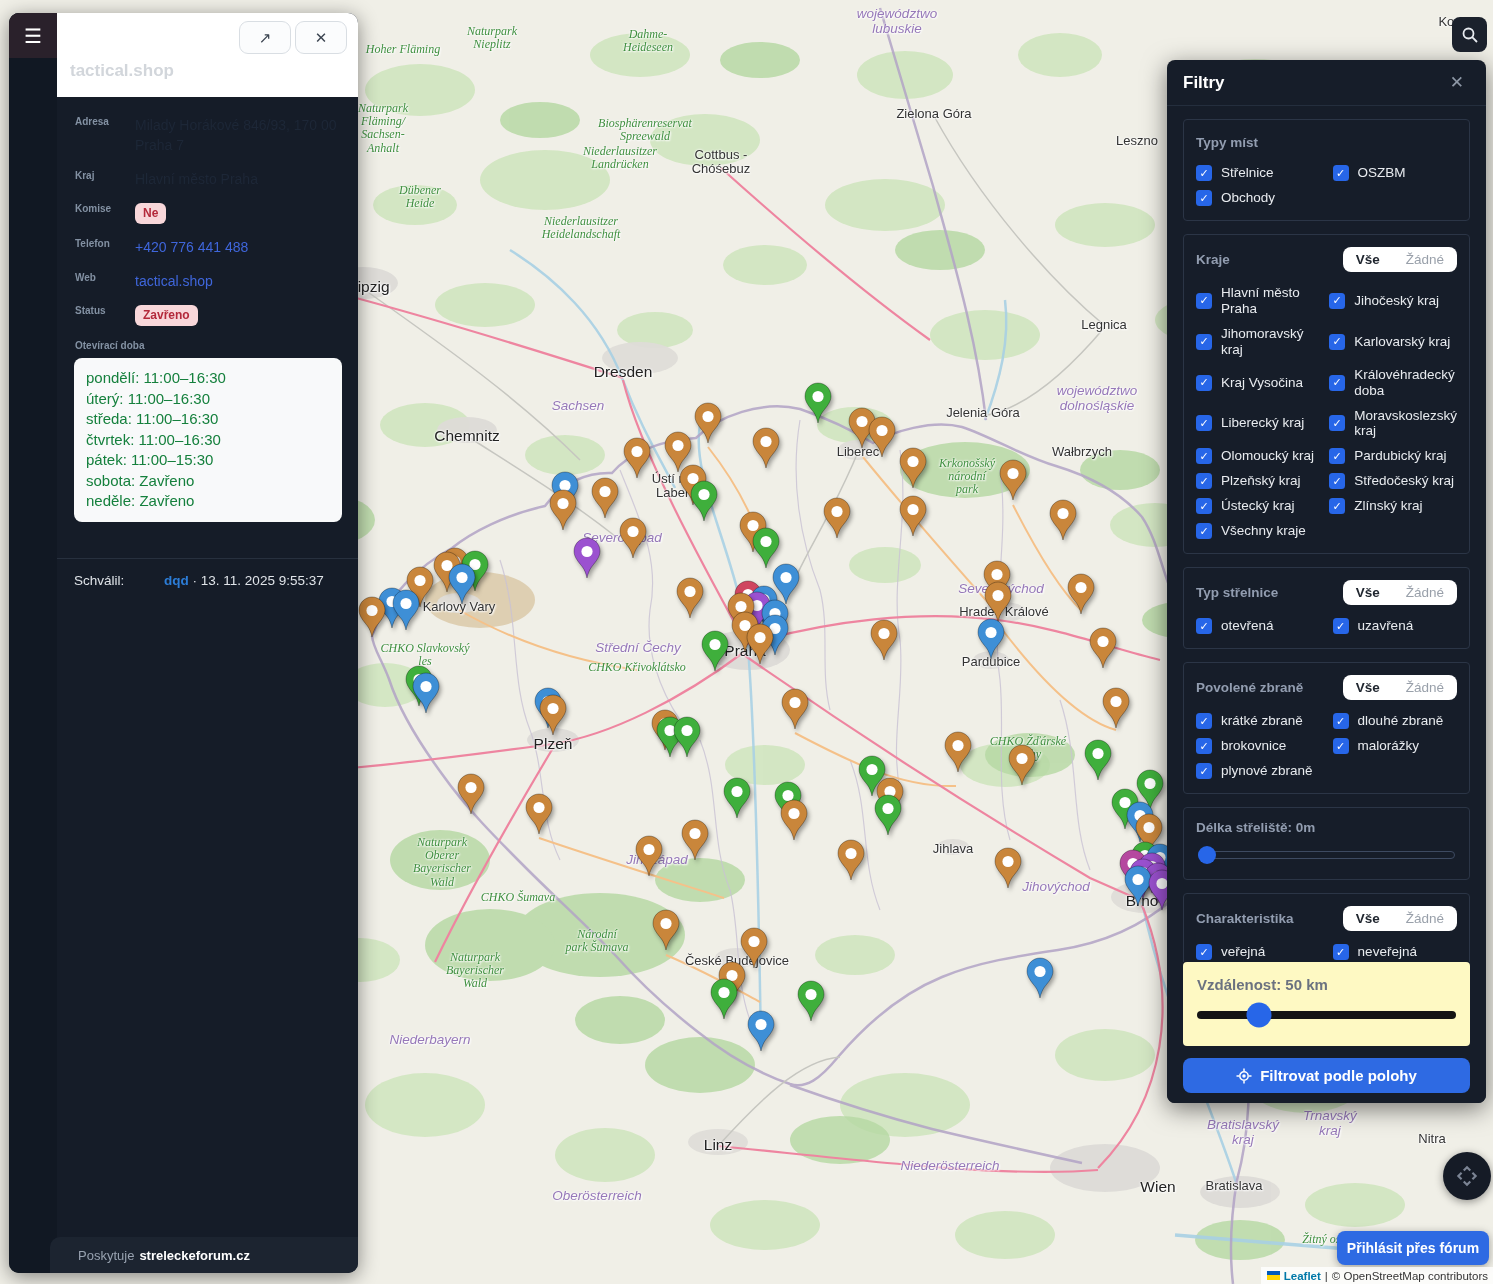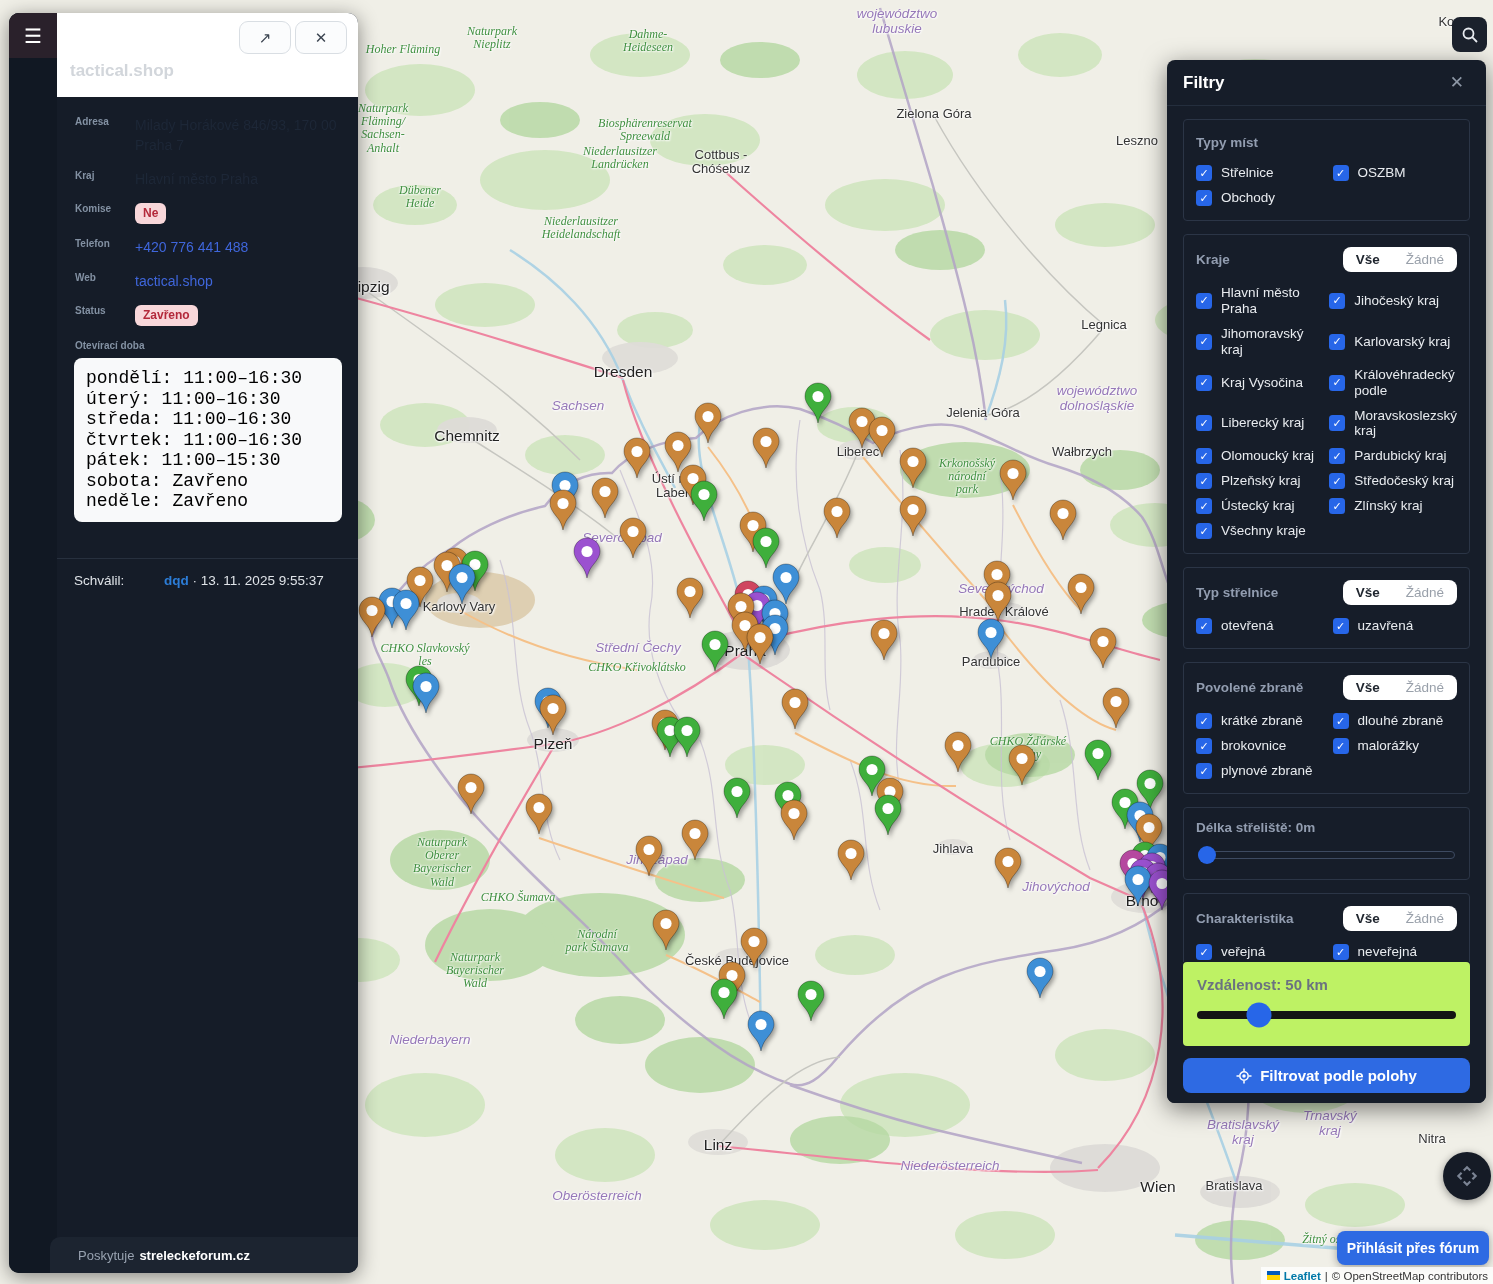--- a/index.html
+++ b/index.html
@@ -43,21 +43,21 @@
   .hbtn.exp{right:67px;} .hbtn.cls{right:11px;}
   .dp-body{position:absolute;left:48px;top:84px;right:0;bottom:36px;background:#151c28;padding-top:18px;}
   .frow{display:flex;align-items:flex-start;margin:0 15px 13px 18px;}
   .flabel{width:60px;flex:none;color:#8391a3;font-weight:700;font-size:10px;line-height:1.3;}
   .fval{flex:1;font-size:14px;line-height:1.45;color:#e8ebef;}
   .fval.dim{color:#1d2737;}
   .flink{color:#3f66db;cursor:pointer;}
   .badge{display:inline-block;background:#f8d7da;color:#b3293a;font-size:12px;font-weight:700;
          padding:2px 8px;border-radius:6px;}
   .hours-box{margin:5px 16px 0 17px;background:#f8f9fa;border-radius:8px;padding:10px 12px;min-height:138px;}
-  .hours-box div{font-size:18px;line-height:20.5px;color:#000000;font-family:Liberation Mono, monospace;}
+  .hours-box div{font-size:15px;line-height:20.5px;color:#15803d;}
   .dp-divider{border-top:1px solid #27303e;margin:36px 0 0 0;}
   .approved{margin:14px 0 0 17px;font-size:13.5px;color:#dfe3e8;}
   .approved .usr{color:#2c7cd6;font-weight:700;cursor:pointer;margin-left:36px;}
   .dp-footer{position:absolute;left:41px;right:0;bottom:0;height:36px;background:#1c2430;border-radius:10px 0 0 0;
              display:flex;align-items:center;padding-left:28px;font-size:13px;color:#98a2b0;}
   .dp-footer b{color:#fff;margin-left:5px;}
   
   .fp{position:absolute;left:1167px;top:60px;width:319px;height:1043px;border-radius:8px;overflow:hidden;
       background:#161d29;box-shadow:0 6px 24px rgba(0,0,0,.5);}
   .fp-head{height:45px;border-bottom:1px solid #242e3d;display:flex;align-items:center;
@@ -74,21 +74,21 @@
   .pill .pill-none{color:#99a0aa;}
   .cb-grid{display:grid;grid-template-columns:1.05fr 1fr;gap:9px 6px;}
   .cb{display:flex;align-items:center;cursor:pointer;}
   .cbx{flex:none;width:16px;height:16px;background:#2766e8;border-radius:3.5px;color:#fff;font-size:11px;
        font-weight:700;display:flex;align-items:center;justify-content:center;margin-right:9px;}
   .cbt{color:#e8ebef;font-size:13.5px;line-height:1.18;}
   .slider-track{position:relative;height:6px;border:1px solid #3d4a61;border-radius:5px;margin:16px 2px 6px;}
   .slider-thumb{position:absolute;top:50%;width:18px;height:18px;border-radius:50%;background:#2766e8;
                 transform:translate(-50%,-50%);cursor:pointer;}
   .fp-bottom{position:absolute;left:0;right:0;top:902px;bottom:0;background:#161d29;}
-  .dist-box{margin:0 16px;background:#bef264;border-radius:4px;padding:14px 14px 18px;height:52px;}
+  .dist-box{margin:0 16px;background:#fef9c3;border-radius:4px;padding:14px 14px 18px;height:52px;}
   .dist-label{color:#6b7280;font-weight:700;font-size:15px;}
   .dist-track{position:relative;height:8px;background:#141414;border-radius:5px;margin-top:18px;}
   .dist-thumb{position:absolute;top:50%;width:25px;height:25px;border-radius:50%;background:#2766e8;
               transform:translate(-50%,-50%);cursor:pointer;}
   .apply-btn{display:flex;align-items:center;justify-content:center;gap:8px;margin:12px 16px 0;height:35px;
              width:calc(100% - 32px);background:#2e6ae3;color:#fff;border:none;border-radius:8px;
              font-size:15px;font-weight:700;cursor:pointer;font-family:"Liberation Sans",sans-serif;}
 </style>
 </head>
 <body>
@@ -786,21 +786,21 @@
             <label class="cb">
               <span class="cbx">✓</span>
               <span class="cbt">Karlovarský kraj</span>
             </label>
             <label class="cb">
               <span class="cbx">✓</span>
               <span class="cbt">Kraj Vysočina</span>
             </label>
             <label class="cb">
               <span class="cbx">✓</span>
-              <span class="cbt">Královéhradecký podle</span>
+              <span class="cbt">Královéhradecký doba</span>
             </label>
             <label class="cb">
               <span class="cbx">✓</span>
               <span class="cbt">Liberecký kraj</span>
             </label>
             <label class="cb">
               <span class="cbx">✓</span>
               <span class="cbt">Moravskoslezský kraj</span>
             </label>
             <label class="cb">

